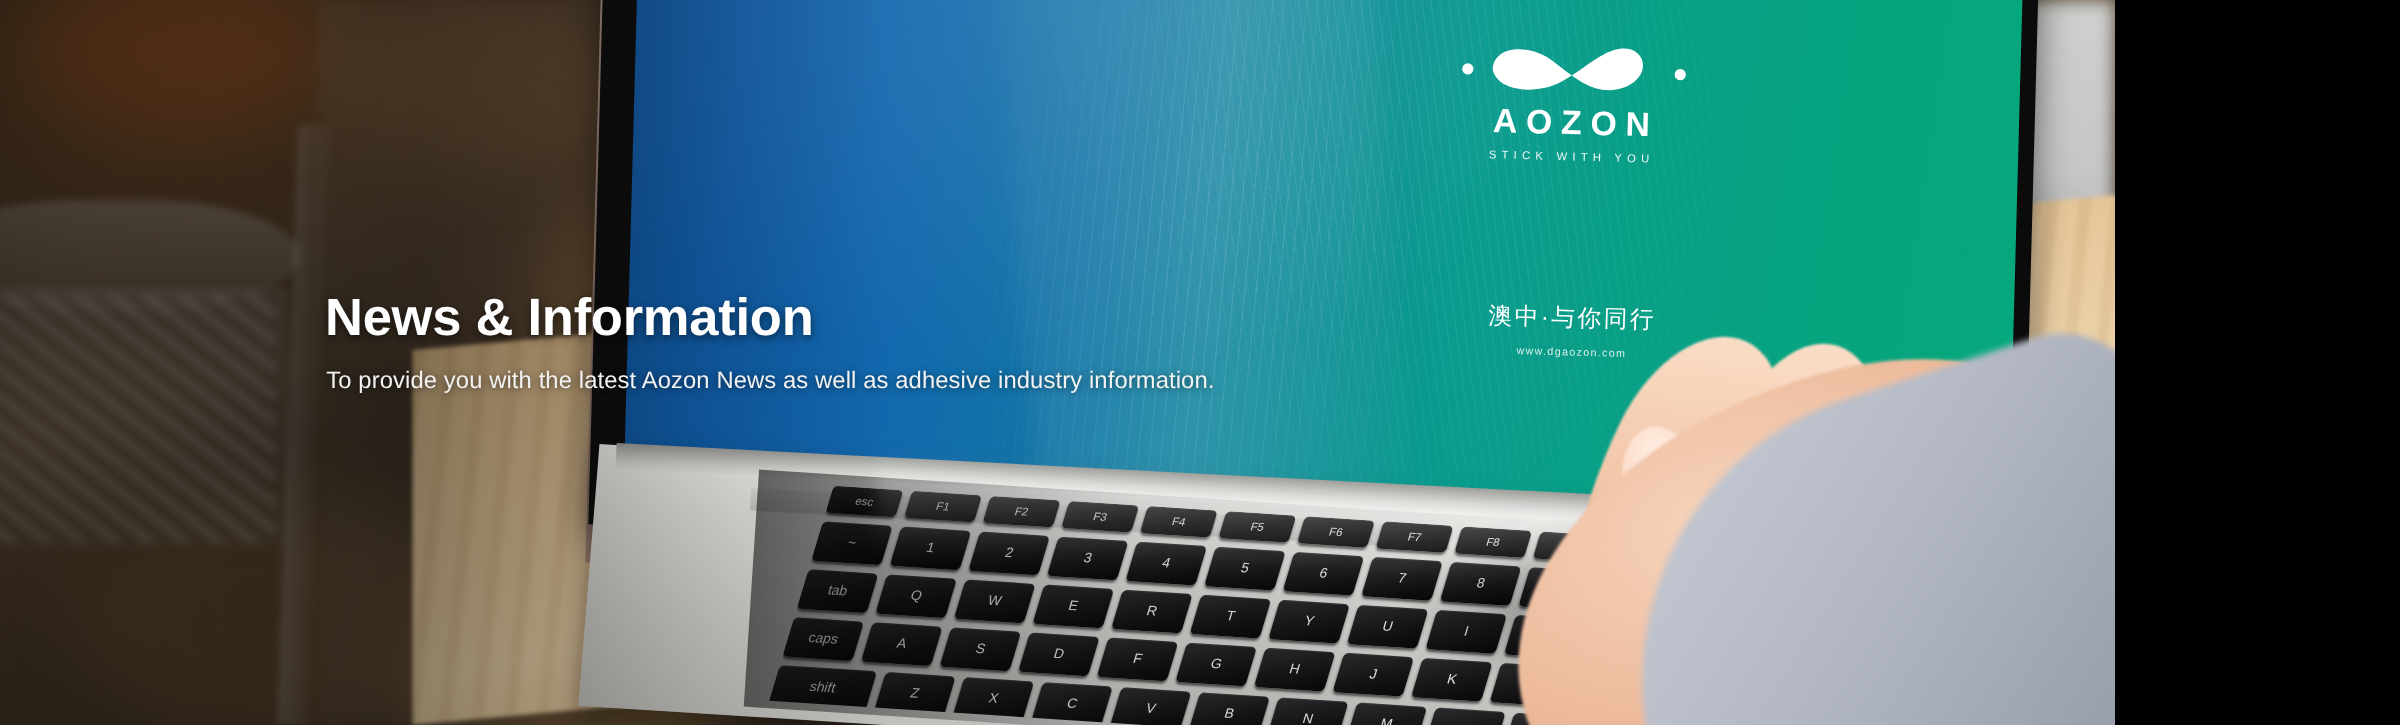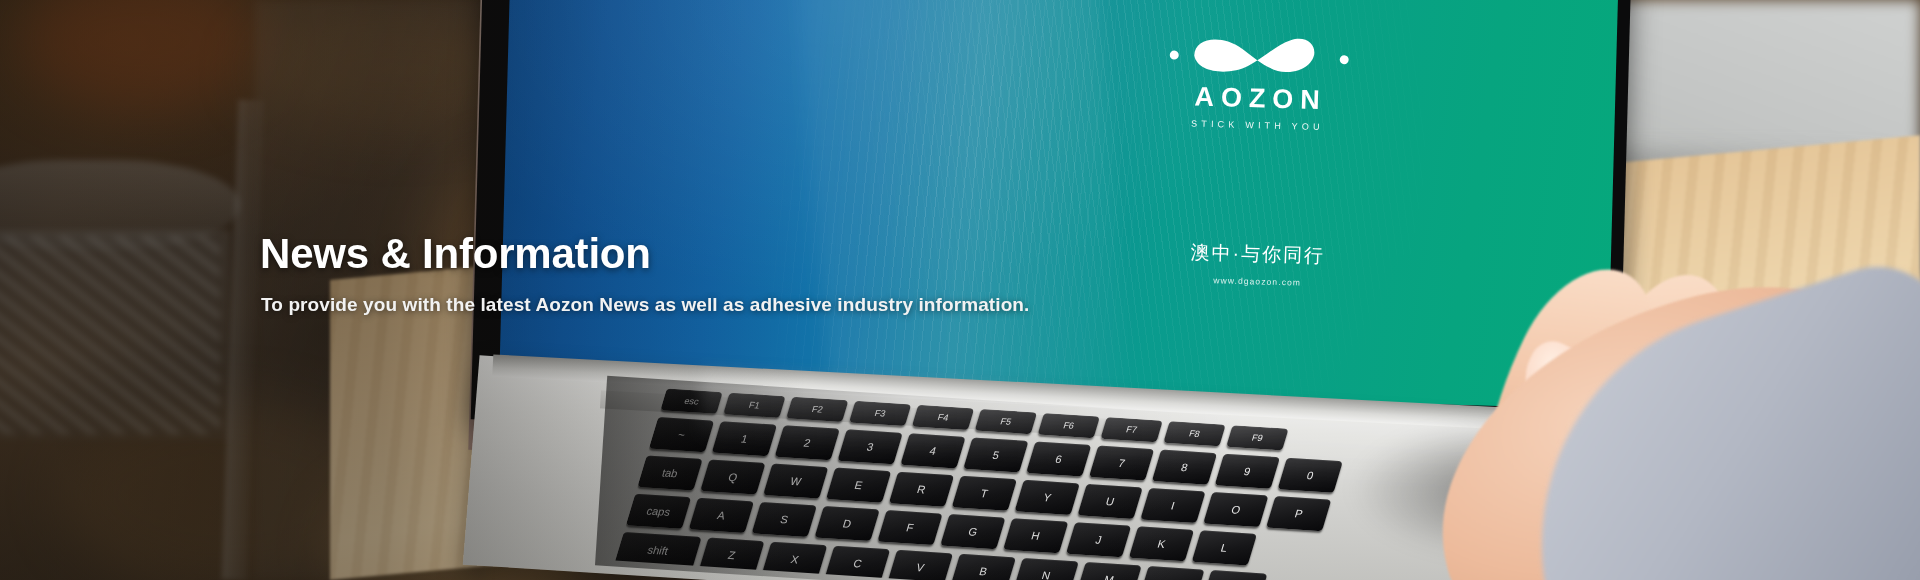--- a/index.html
+++ b/index.html
@@ -1,21 +1,21 @@
 <!DOCTYPE html>
 <html><head>
 <meta charset="utf-8">
 <title>News &amp; Information Banner</title>
 <style>
   html,body{margin:0;padding:0;background:#000;}
   *{box-sizing:border-box;}
 
   .banner{
     position:relative;
-    width:1920px;
+    width:1692px;
     height:580px;
     overflow:hidden;
     font-family:"Liberation Sans", sans-serif;
     background:#ef4444;
   }
 
   
   .photo-bg{
     position:absolute; inset:0;
     background:
@@ -283,21 +283,21 @@
     font-weight:700;
     line-height:1.05;
     letter-spacing:-0.2px;
     text-shadow:0 2px 7px rgba(0,0,0,.55);
     white-space:nowrap;
   }
   .copy-sub{
     margin:17px 0 0 1px;
     color:#f2f2f2;
     font-size:19px;
-    font-weight:700;
+    font-weight:400;
     line-height:1.3;
     letter-spacing:.1px;
     text-shadow:0 1px 6px rgba(0,0,0,.55);
     white-space:nowrap;
   }
 </style>
 </head>
 <body>
 
 <div class="banner">

